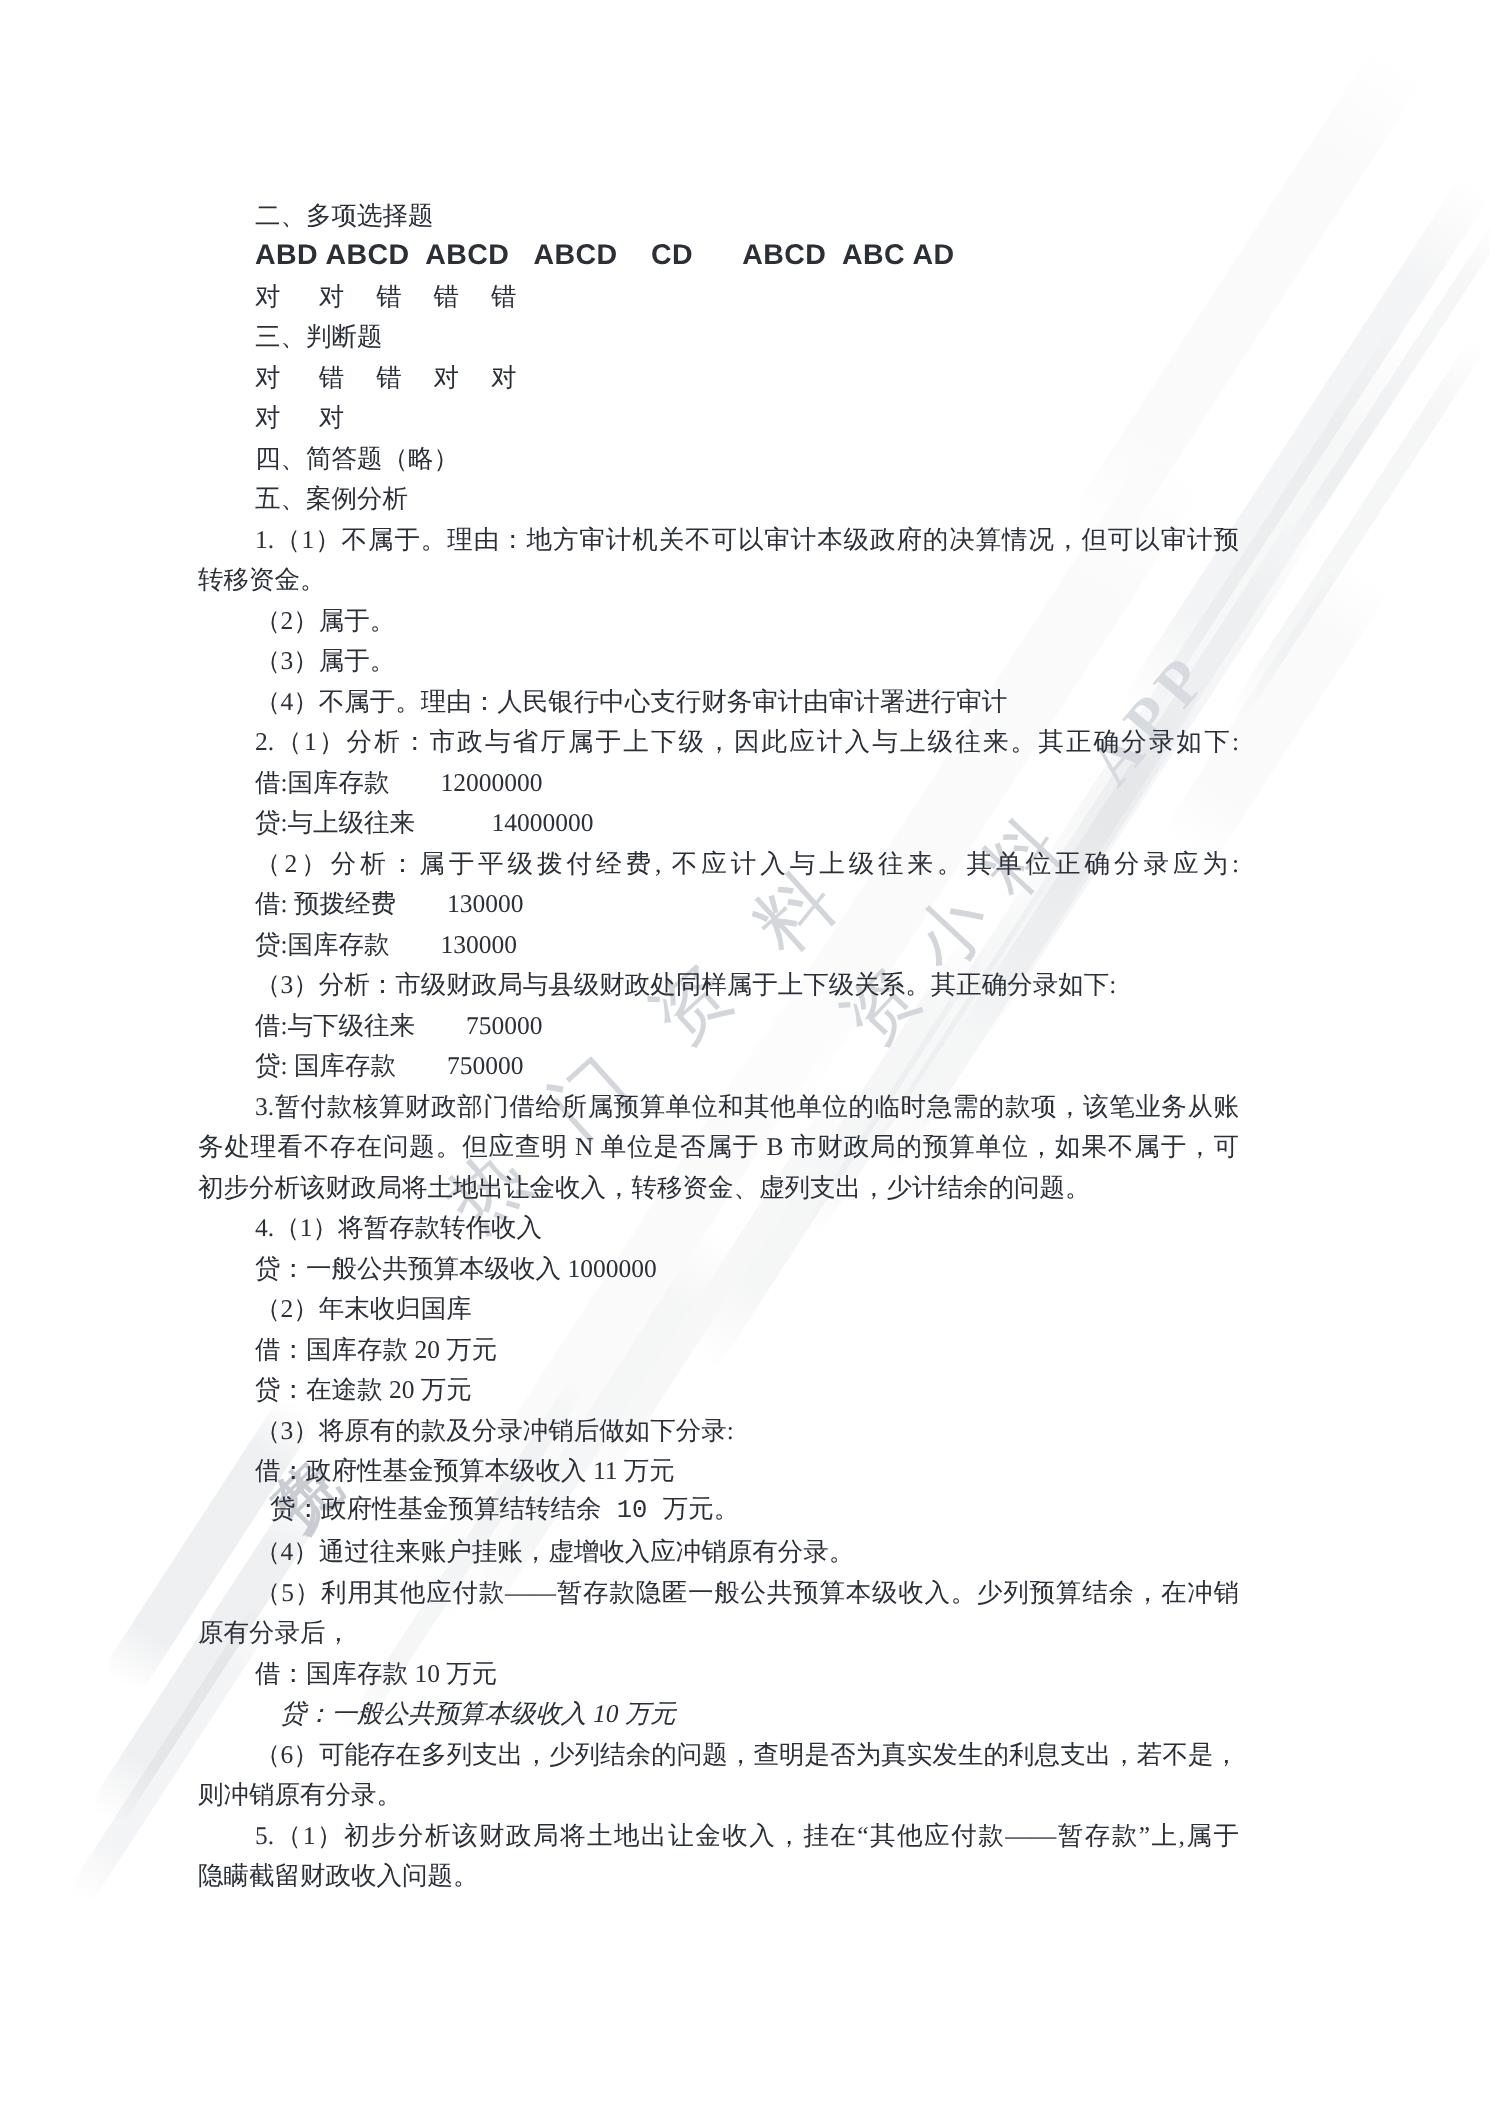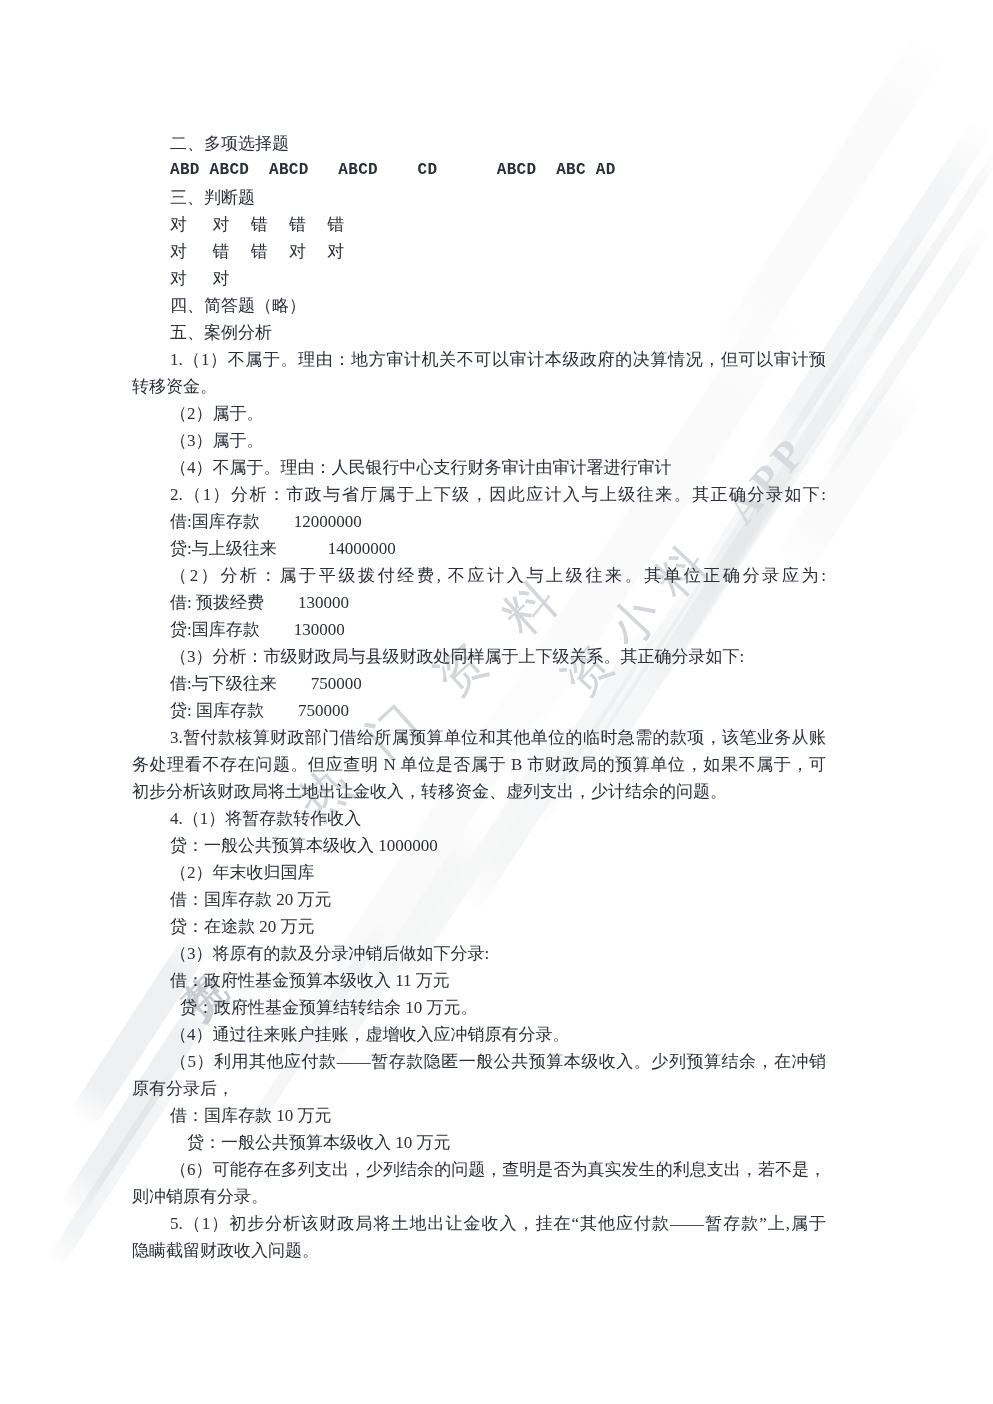--- a/index.html
+++ b/index.html
@@ -43,24 +43,24 @@
   .wm-line2{left:558px;top:642px;font-size:48px;letter-spacing:20px;
       transform:rotate(-47deg);transform-origin:24px 24px;color:#d3d6db;}
   .wm-app{left:728px;top:484px;font-size:42px;font-weight:700;letter-spacing:6px;
       transform:rotate(-50deg);transform-origin:14px 21px;color:#d7dade;}
 
   
   #doc{position:absolute;left:132px;top:118px;width:694px;font-size:17px;line-height:27px;
        color:#2a2f38;margin-top:12px;}
   .line{white-space:pre-wrap;min-height:27px;}
   .in{padding-left:38px;}
-  .in2{padding-left:48px;}
-  .in3{padding-left:55px;}
+  .in2{padding-left:48px;font-family:Liberation Mono, monospace;}
+  .in3{padding-left:55px;font-style:italic;}
   .j{text-align:justify;text-align-last:justify;white-space:normal;}
-  .latin{font-family:Liberation Mono, monospace;font-weight:700;font-size:16px;
+  .latin{font-family:Liberation Sans, sans-serif;font-weight:700;font-size:19px;
          letter-spacing:.3px;}
 </style>
 </head>
 <body>
 
 <div id="page">
 
   <div>
     <div class="sk sk1 a07"></div>
     <div class="sk sk2 a06"></div>
@@ -84,22 +84,22 @@
 
   <div class="wm wm-mianfei">免费</div>
   <div class="wm wm-line1">热门资料</div>
   <div class="wm wm-line2">资小料</div>
   <div class="wm wm-app">APP</div>
 
   <div id="doc">
 
   <div class="line in">二、多项选择题</div>
       <div class="line in latin">ABD ABCD  ABCD   ABCD    CD      ABCD  ABC AD</div>
+      <div class="line in">对　  对　 错　 错　 错</div>
       <div class="line in">三、判断题</div>
-      <div class="line in">对　  对　 错　 错　 错</div>
       <div class="line in">对　  错　 错　 对　 对</div>
       <div class="line in">对　  对</div>
       <div class="line in">四、简答题（略）</div>
       <div class="line in">五、案例分析</div>
       <div class="line in j">1.（1）不属于。理由：地方审计机关不可以审计本级政府的决算情况，但可以审计预</div>
       <div class="line">转移资金。</div>
       <div class="line in">（2）属于。</div>
       <div class="line in">（3）属于。</div>
       <div class="line in">（4）不属于。理由：人民银行中心支行财务审计由审计署进行审计</div>
       <div class="line in j">2.（1）分析：市政与省厅属于上下级，因此应计入与上级往来。其正确分录如下:</div>

